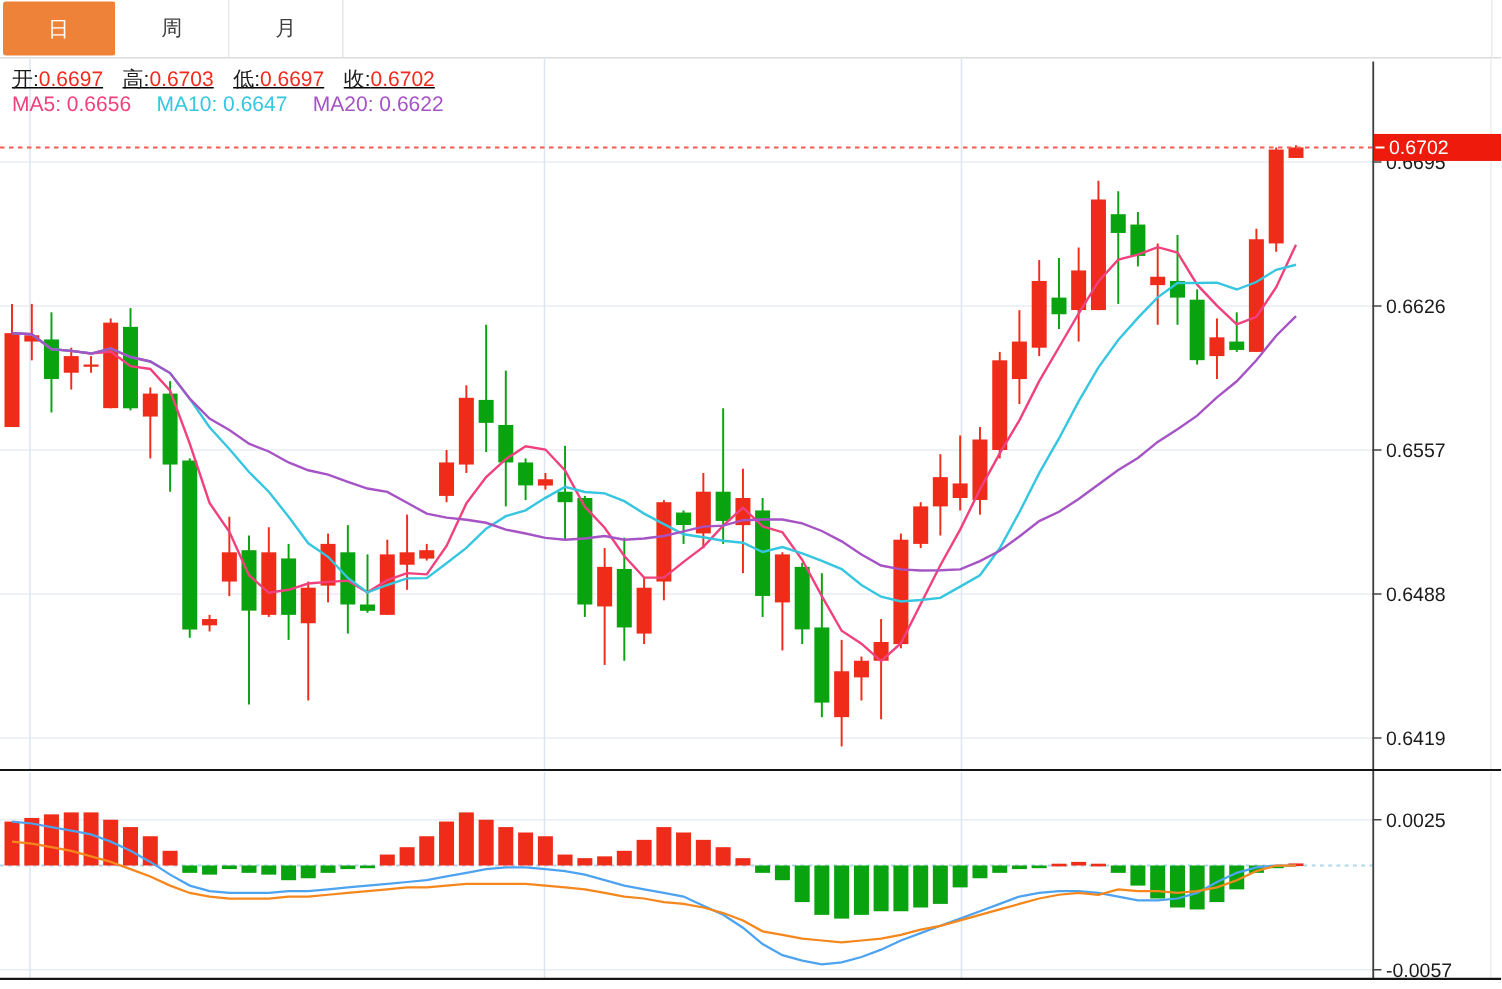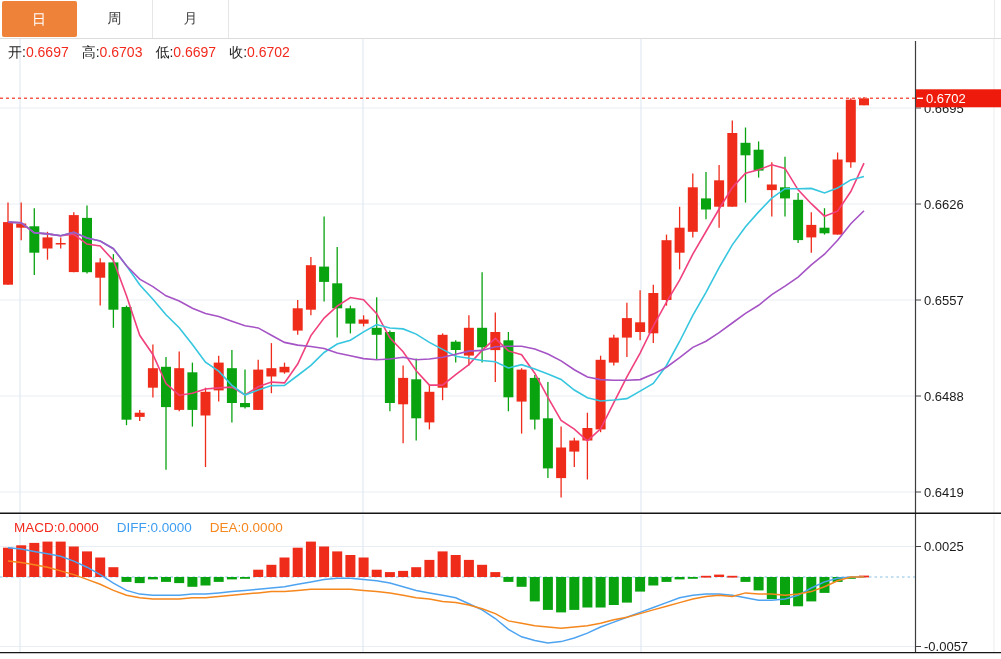--- a/index.html
+++ b/index.html
@@ -9,21 +9,21 @@
           border-bottom:1px solid #dcdcdc;background:#fff;}
   .tabbar::after{content:'';position:absolute;left:994px;top:0;width:1px;height:38px;background:#ececec;}
   .tab{width:76px;box-sizing:border-box;border-right:1px solid #e6e6e6;text-align:center;
        line-height:37px;font-size:14px;color:#3f3f3f;cursor:pointer;background:#fff;}
   .tab.active{background:#ef8239;color:#fff;border-right:1px solid #ef8239;border-radius:2px;
        margin:1px 0 1px 2px;line-height:36px;width:75px;}
   .chart-area{position:relative;width:1001px;height:620px;}
   svg{display:block;}
   svg text{font-family:"Liberation Sans",sans-serif;}
   .legend{position:absolute;white-space:nowrap;font-size:14px;line-height:16px;}
-  .legend-ohlc{top:5px;left:8px;}
+  .legend-ohlc{top:5px;left:8px;text-decoration:underline;}
   .legend-ohlc .lbl{color:#1c1c1c;}
   .legend-ohlc .val{color:#f22a1d;margin-right:13px;}
   .legend-ma{top:22px;left:8px;}
   .legend-ma span{margin-right:17px;}
   .ma5v{color:#f0417e;} .ma10v{color:#36c6df;} .ma20v{color:#a553c5;}
   .legend-macd{top:481px;left:14px;font-size:13.5px;}
   .legend-macd .m{color:#f22a1d;margin-right:18px;}
   .legend-macd .d{color:#3d9df0;margin-right:18px;}
   .legend-macd .e{color:#f5871d;}
 </style>
@@ -290,18 +290,18 @@
         <line x1="915" y1="546.5" x2="921" y2="546.5" stroke="#444" stroke-width="1"></line>
         <text x="924" y="551.0" fill="#1b1b1b" font-size="13">0.0025</text>
         <line x1="915" y1="646.5" x2="921" y2="646.5" stroke="#444" stroke-width="1"></line>
         <text x="924" y="651.0" fill="#1b1b1b" font-size="13">-0.0057</text>
       </svg>
 
     <div class="legend legend-ohlc">
       <span class="lbl">开:</span><span class="val">0.6697</span><span class="lbl">高:</span><span class="val">0.6703</span><span class="lbl">低:</span><span class="val">0.6697</span><span class="lbl">收:</span><span class="val">0.6702</span>
     </div>
 
-
-    <div class="legend legend-macd">
-      <span class="m">MACD:0.0000</span><span class="d">DIFF:0.0000</span><span class="e">DEA:0.0000</span>
+    <div class="legend legend-ma">
+      <span class="ma5v">MA5: 0.6656</span><span class="ma10v">MA10: 0.6647</span><span class="ma20v">MA20: 0.6622</span>
     </div>
+
   </div>
 </div>
 
 </body></html>

